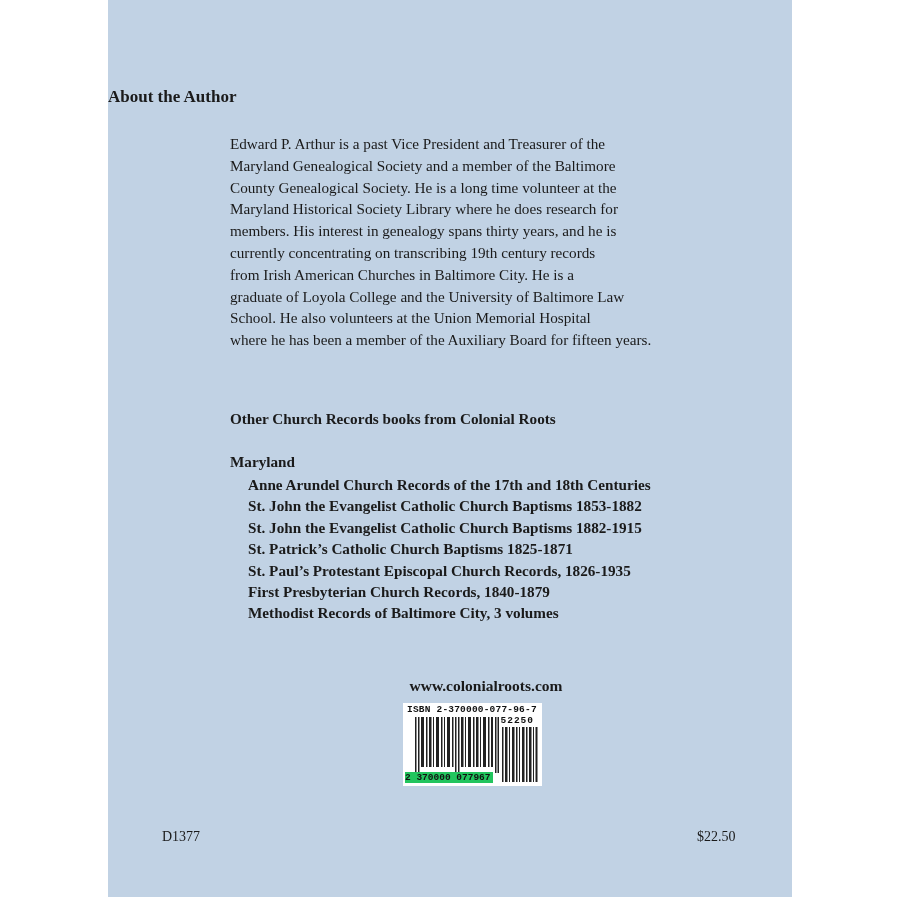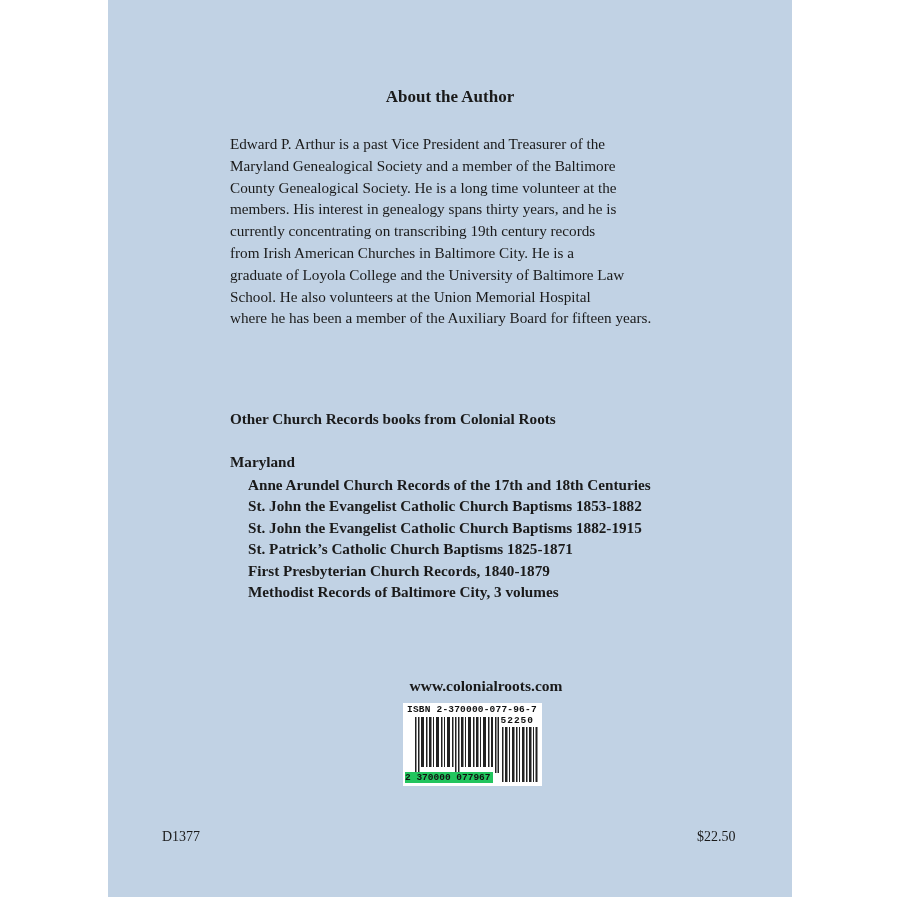--- a/index.html
+++ b/index.html
@@ -1,19 +1,19 @@
 <!DOCTYPE html>
 <html><head>
 <meta charset="utf-8">
 <style>
   html, body { margin:0; padding:0; }
   body { width:900px; height:900px; background:#ffffff; position:relative; overflow:hidden;
          font-family:"Liberation Serif", "DejaVu Serif", serif; color:#1a1a1a; }
   .cover { position:absolute; left:108px; top:0; width:684px; height:897px; background:#c1d2e4; }
-  .heading { position:absolute; left:0; width:684px; top:87px; text-align:center; font-size:17px; font-weight:bold; }
+  .heading { position:absolute; left:0; width:684px; top:87px; font-size:17px; font-weight:bold; }
   .bio { position:absolute; left:122px; top:133px; width:460px; font-size:15.2px; font-weight:normal; line-height:21.8px; }
   .bio div { white-space:nowrap; }
   .other { position:absolute; left:122px; top:410px; font-size:15.2px; font-weight:bold; }
   .region { position:absolute; left:122px; top:453px; font-size:15.2px; font-weight:bold; }
   .list { position:absolute; left:140px; top:474px; font-size:15.2px; font-weight:bold; line-height:21.4px; }
   .list div { white-space:nowrap; }
   .website { position:absolute; left:0; width:756px; top:677px; text-align:center; font-size:15.5px; font-weight:bold; }
   .barcode { position:absolute; left:295px; top:703px; width:139px; height:83px; background:#fff; }
   .isbn { position:absolute; left:4px; top:1px; font-family:"Liberation Mono", "DejaVu Sans Mono", monospace; font-size:9.5px; font-weight:bold; letter-spacing:0.2px; color:#111; white-space:nowrap; }
   .price-code { position:absolute; right:8px; top:12px; font-family:"Liberation Mono","DejaVu Sans Mono",monospace; font-size:9.5px; font-weight:bold; color:#111; letter-spacing:1px; }
@@ -26,36 +26,38 @@
 </head>
 <body>
 
 <div class="cover">
   <div class="heading">About the Author</div>
 
   <div class="bio">
     <div>Edward P. Arthur is a past Vice President and Treasurer of the</div>
     <div>Maryland Genealogical Society and a member of the Baltimore</div>
     <div>County Genealogical Society.  He is a long time volunteer at the</div>
+    <div>Maryland Historical Society Library where he does research for</div>
     <div>members.  His interest in genealogy spans thirty years, and he is</div>
     <div>currently concentrating on transcribing 19th century records</div>
     <div>from Irish American Churches in Baltimore City.  He is a</div>
     <div>graduate of Loyola College and the University of Baltimore Law</div>
     <div>School.  He also volunteers at the Union Memorial Hospital</div>
     <div>where he has been a member of the Auxiliary Board for fifteen years.</div>
   </div>
 
   <div class="other">Other Church Records books from Colonial Roots</div>
   <div class="region">Maryland</div>
 
   <div class="list">
     <div>Anne Arundel Church Records of the 17th and 18th Centuries</div>
     <div>St. John the Evangelist Catholic Church Baptisms 1853-1882</div>
     <div>St. John the Evangelist Catholic Church Baptisms 1882-1915</div>
     <div>St. Patrick’s Catholic Church Baptisms 1825-1871</div>
+    <div>St. Paul’s Protestant Episcopal Church Records, 1826-1935</div>
     <div>First Presbyterian Church Records, 1840-1879</div>
     <div>Methodist Records of Baltimore City, 3 volumes</div>
   </div>
 
   <div class="website">www.colonialroots.com</div>
 
   <div class="barcode">
     <div class="isbn">ISBN 2-370000-077-96-7</div>
     <div class="price-code">52250</div>
     <svg class="bars-main" viewBox="0 0 84 56" preserveAspectRatio="none">

